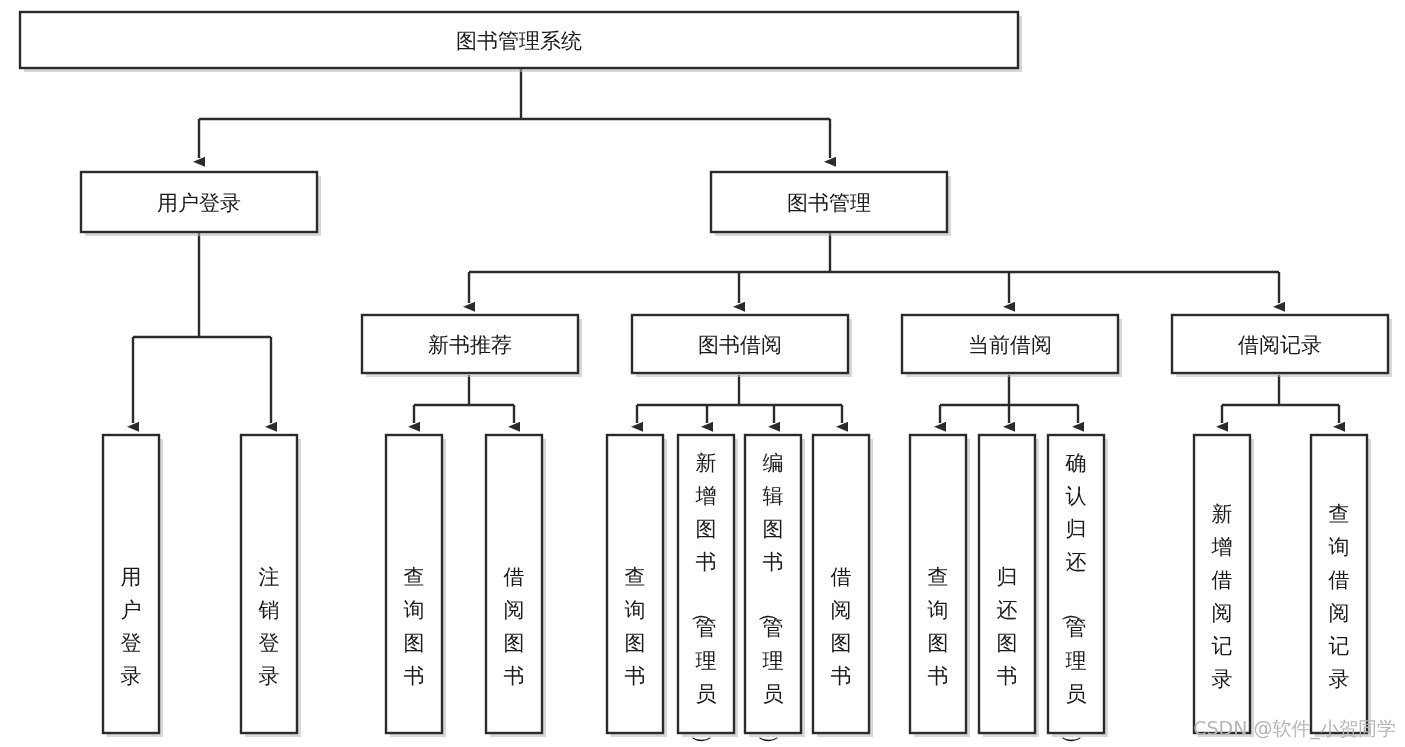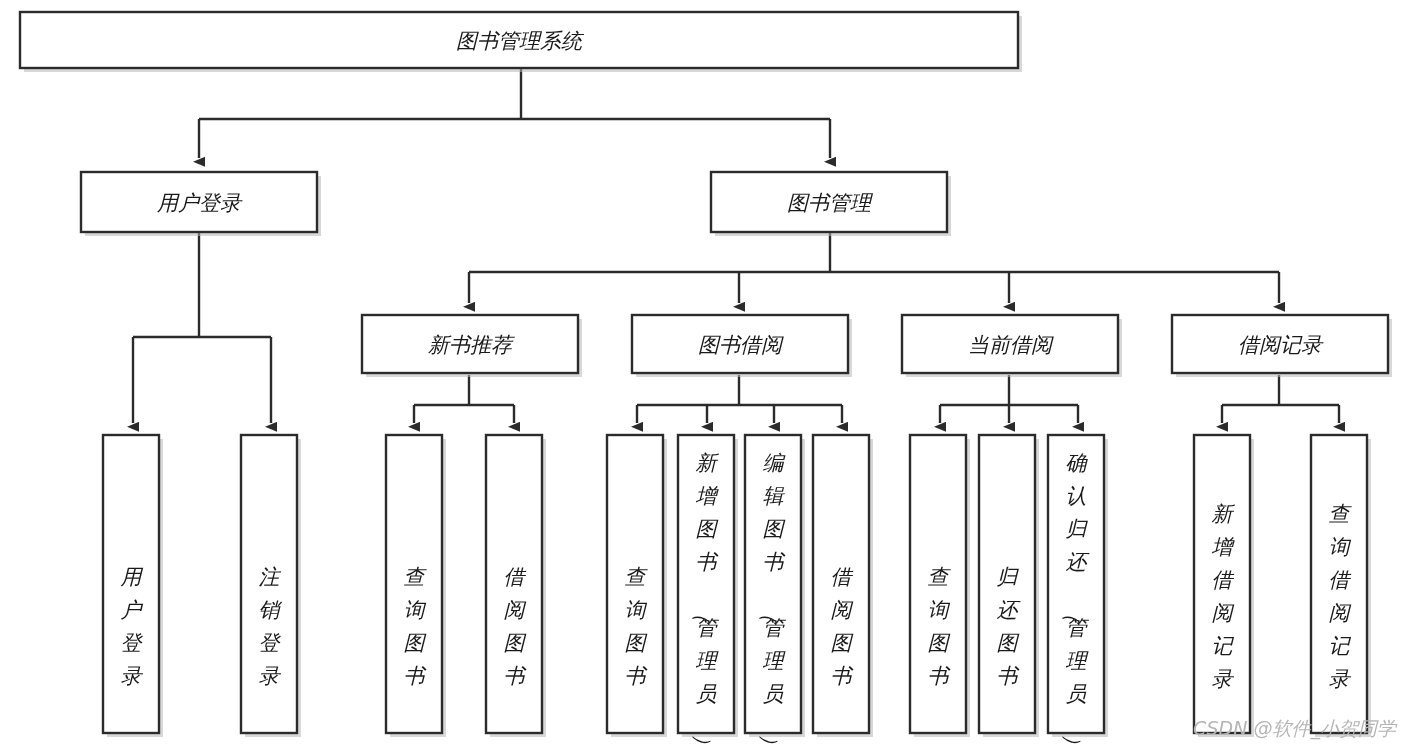--- a/index.html
+++ b/index.html
@@ -10,21 +10,20 @@
   }
   body {
     font-family: "DejaVu Sans", "Liberation Sans", sans-serif;
   }
   #diagram-root {
     position: relative;
     width: 1405px;
     height: 747px;
     background: #ffffff;
     overflow: hidden;
-    font-style: italic;
   }
   svg#tree-svg {
     position: absolute;
     left: 0;
     top: 0;
     width: 1405px;
     height: 747px;
     display: block;
   }
   .node-box {

